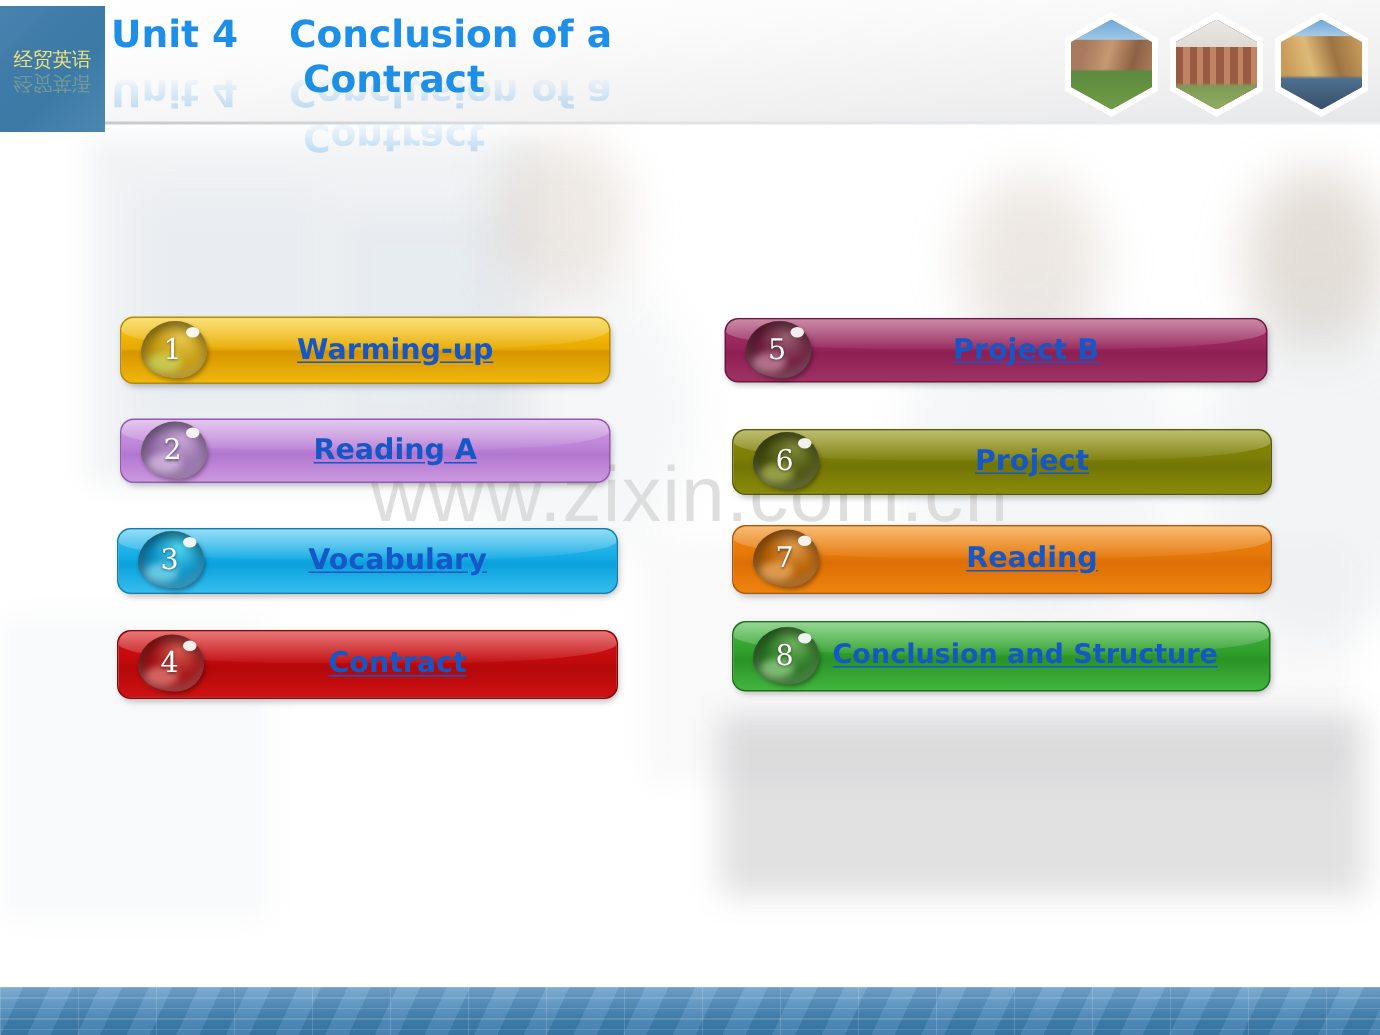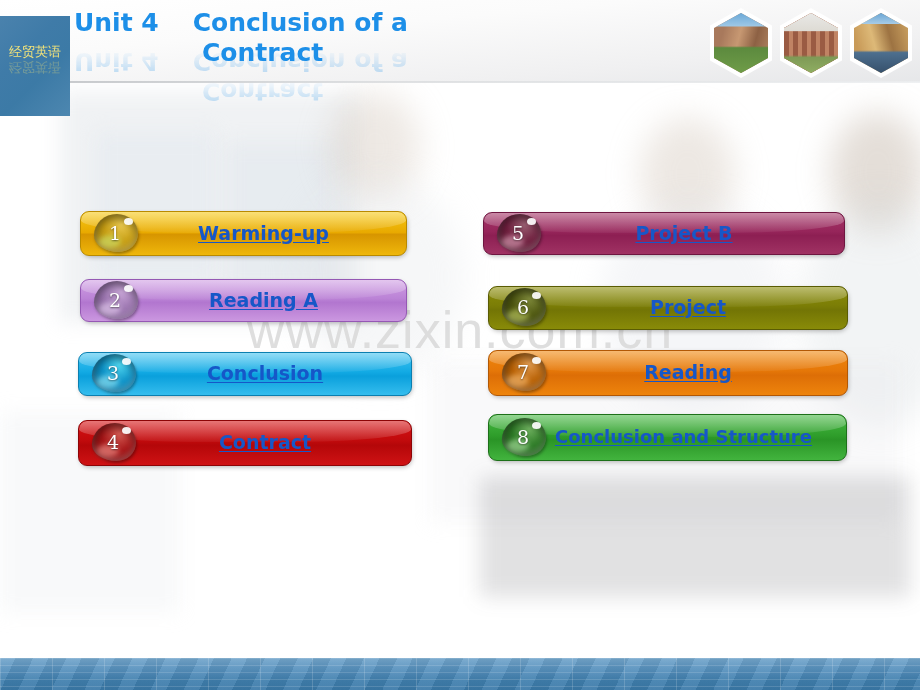--- a/index.html
+++ b/index.html
@@ -46,22 +46,22 @@
   }
   .header-underline {
     position: absolute;
     left: 0; top: 81px;
     width: 920px; height: 2px;
     background: linear-gradient(to right, #b9bcc0 0%, #d9dbdd 40%, #eceef0 100%);
     opacity: .85;
   }
   .brand-box {
     position: absolute;
-    left: 0; top: 16px;
-    width: 70px; height: 100px;
+    left: 0; top: 4px;
+    width: 70px; height: 84px;
     background: linear-gradient(135deg, #4a82ad 0%, #3f7ba8 35%, #3c7aa6 60%, #4d87b0 100%);
     overflow: hidden;
     text-decoration: underline;
   }
   .brand-box .brand-text {
     position: absolute;
     left: 4px; top: 27px;
     width: 62px;
     text-align: center;
     font-family: "DejaVu Sans", sans-serif;
@@ -395,21 +395,21 @@
       <div class="lowlight"></div>
         <div class="spec"></div>
       <div class="num">2</div>
     </div>
   </div>
 
   <div class="btn t-cyan" style="left:78px; top:352px; width:332px; height:42px;">
     <div class="btn-face">
       <div class="btn-gloss"></div>
     </div>
-    <div class="btn-label">Conclusion</div>
+    <div class="btn-label">Vocabulary</div>
     <div class="bubble">
       <div class="lowlight"></div>
         <div class="spec"></div>
       <div class="num">3</div>
     </div>
   </div>
 
   <div class="btn t-red" style="left:78px; top:420px; width:332px; height:44px;">
     <div class="btn-face">
       <div class="btn-gloss"></div>

